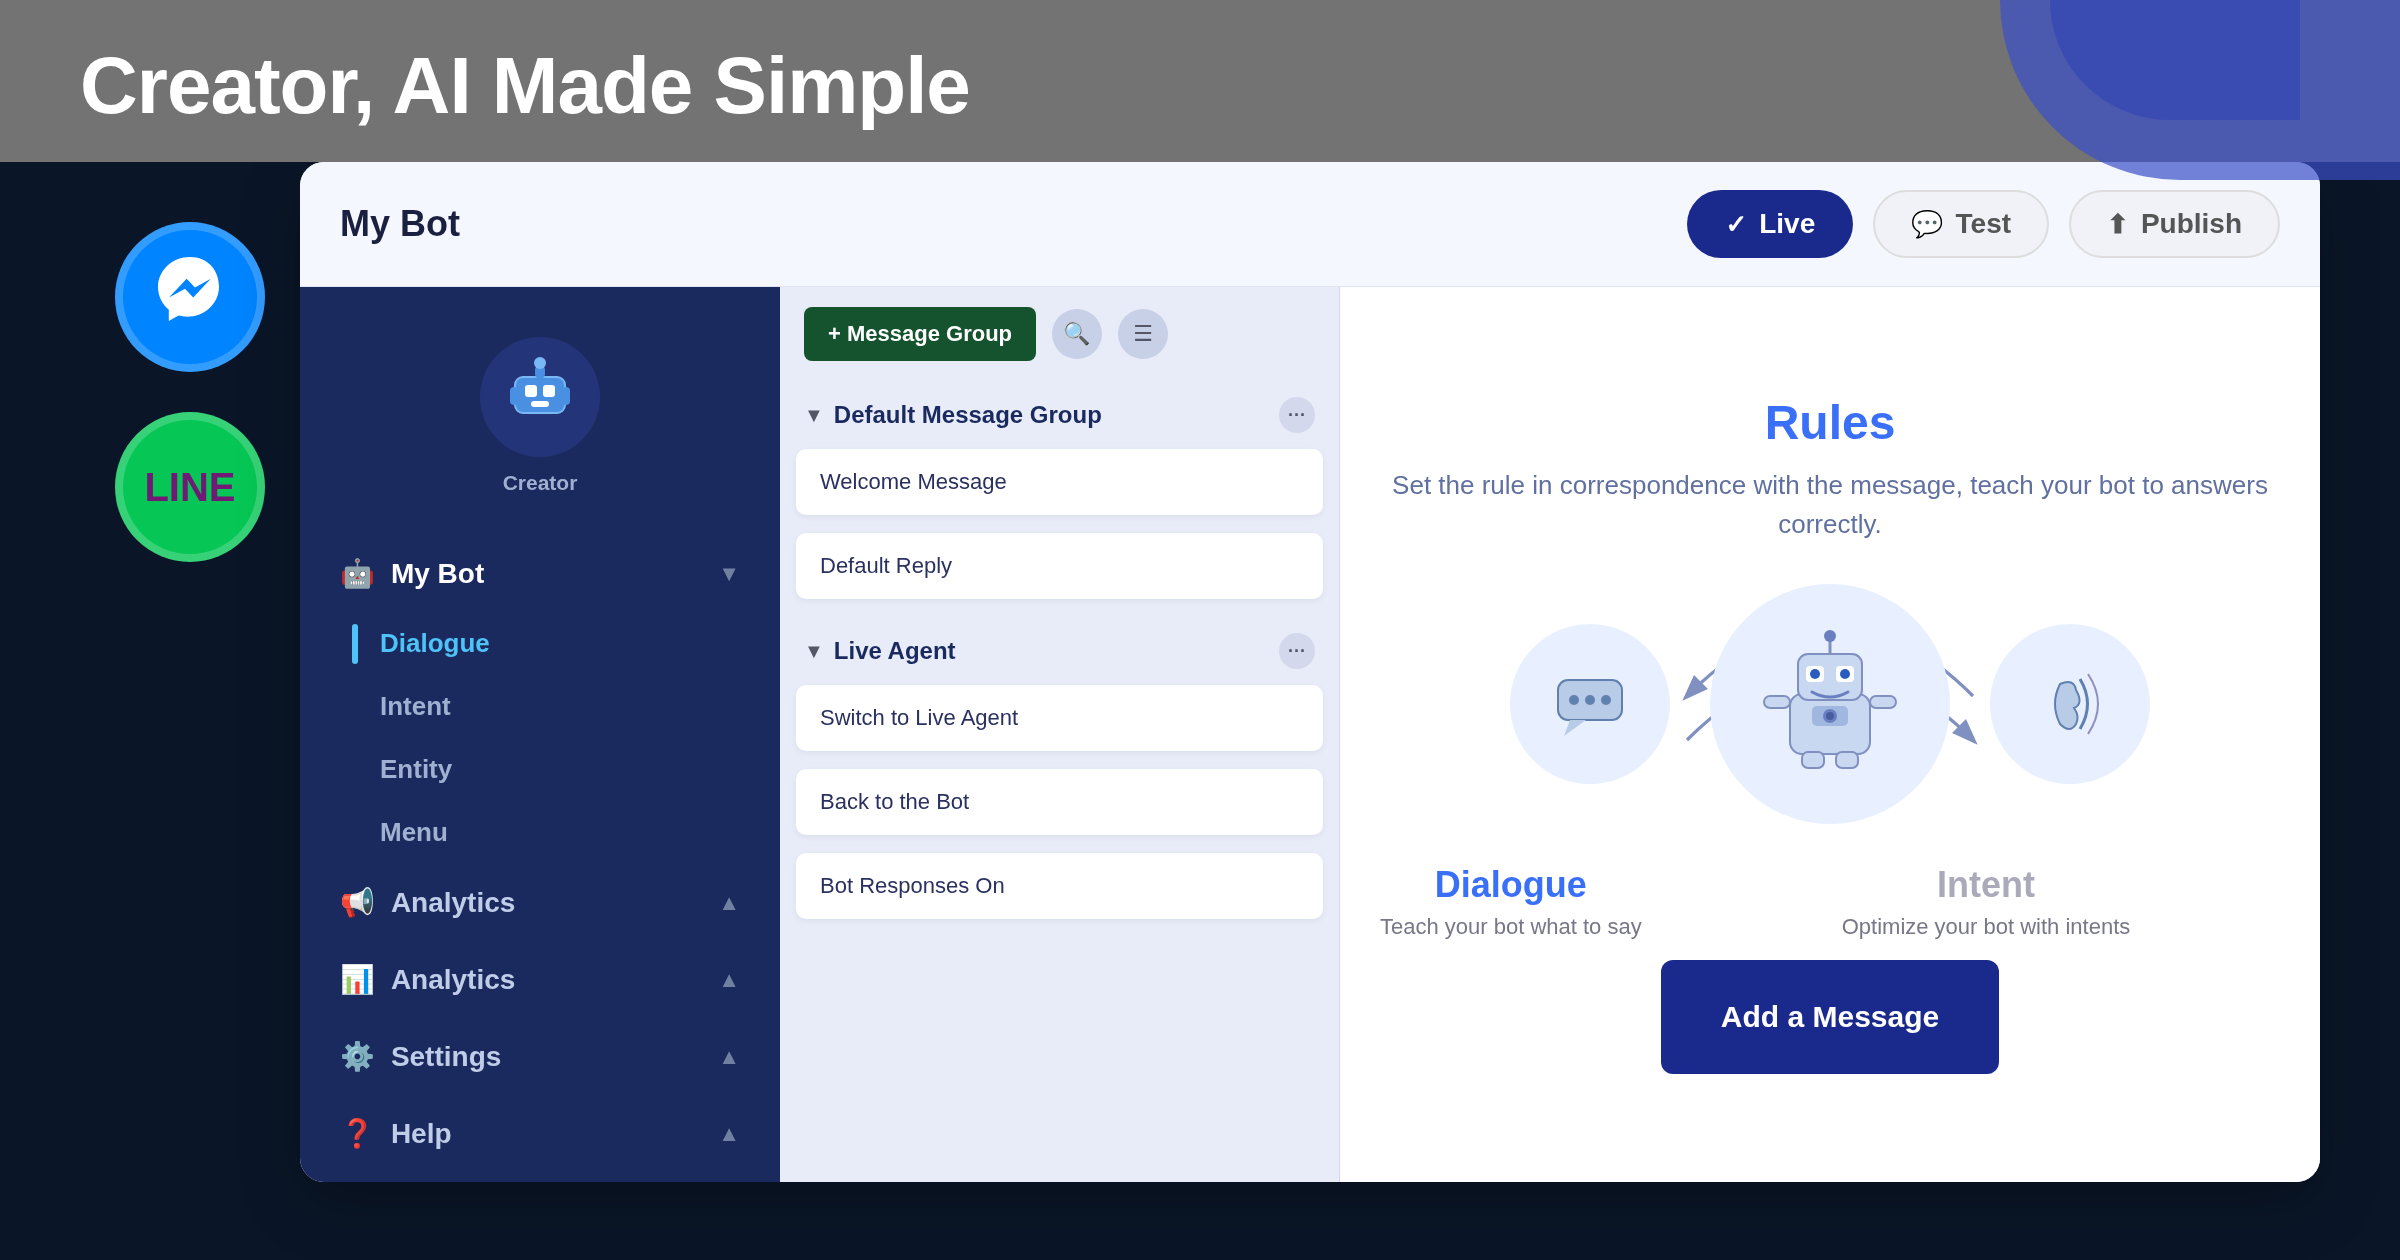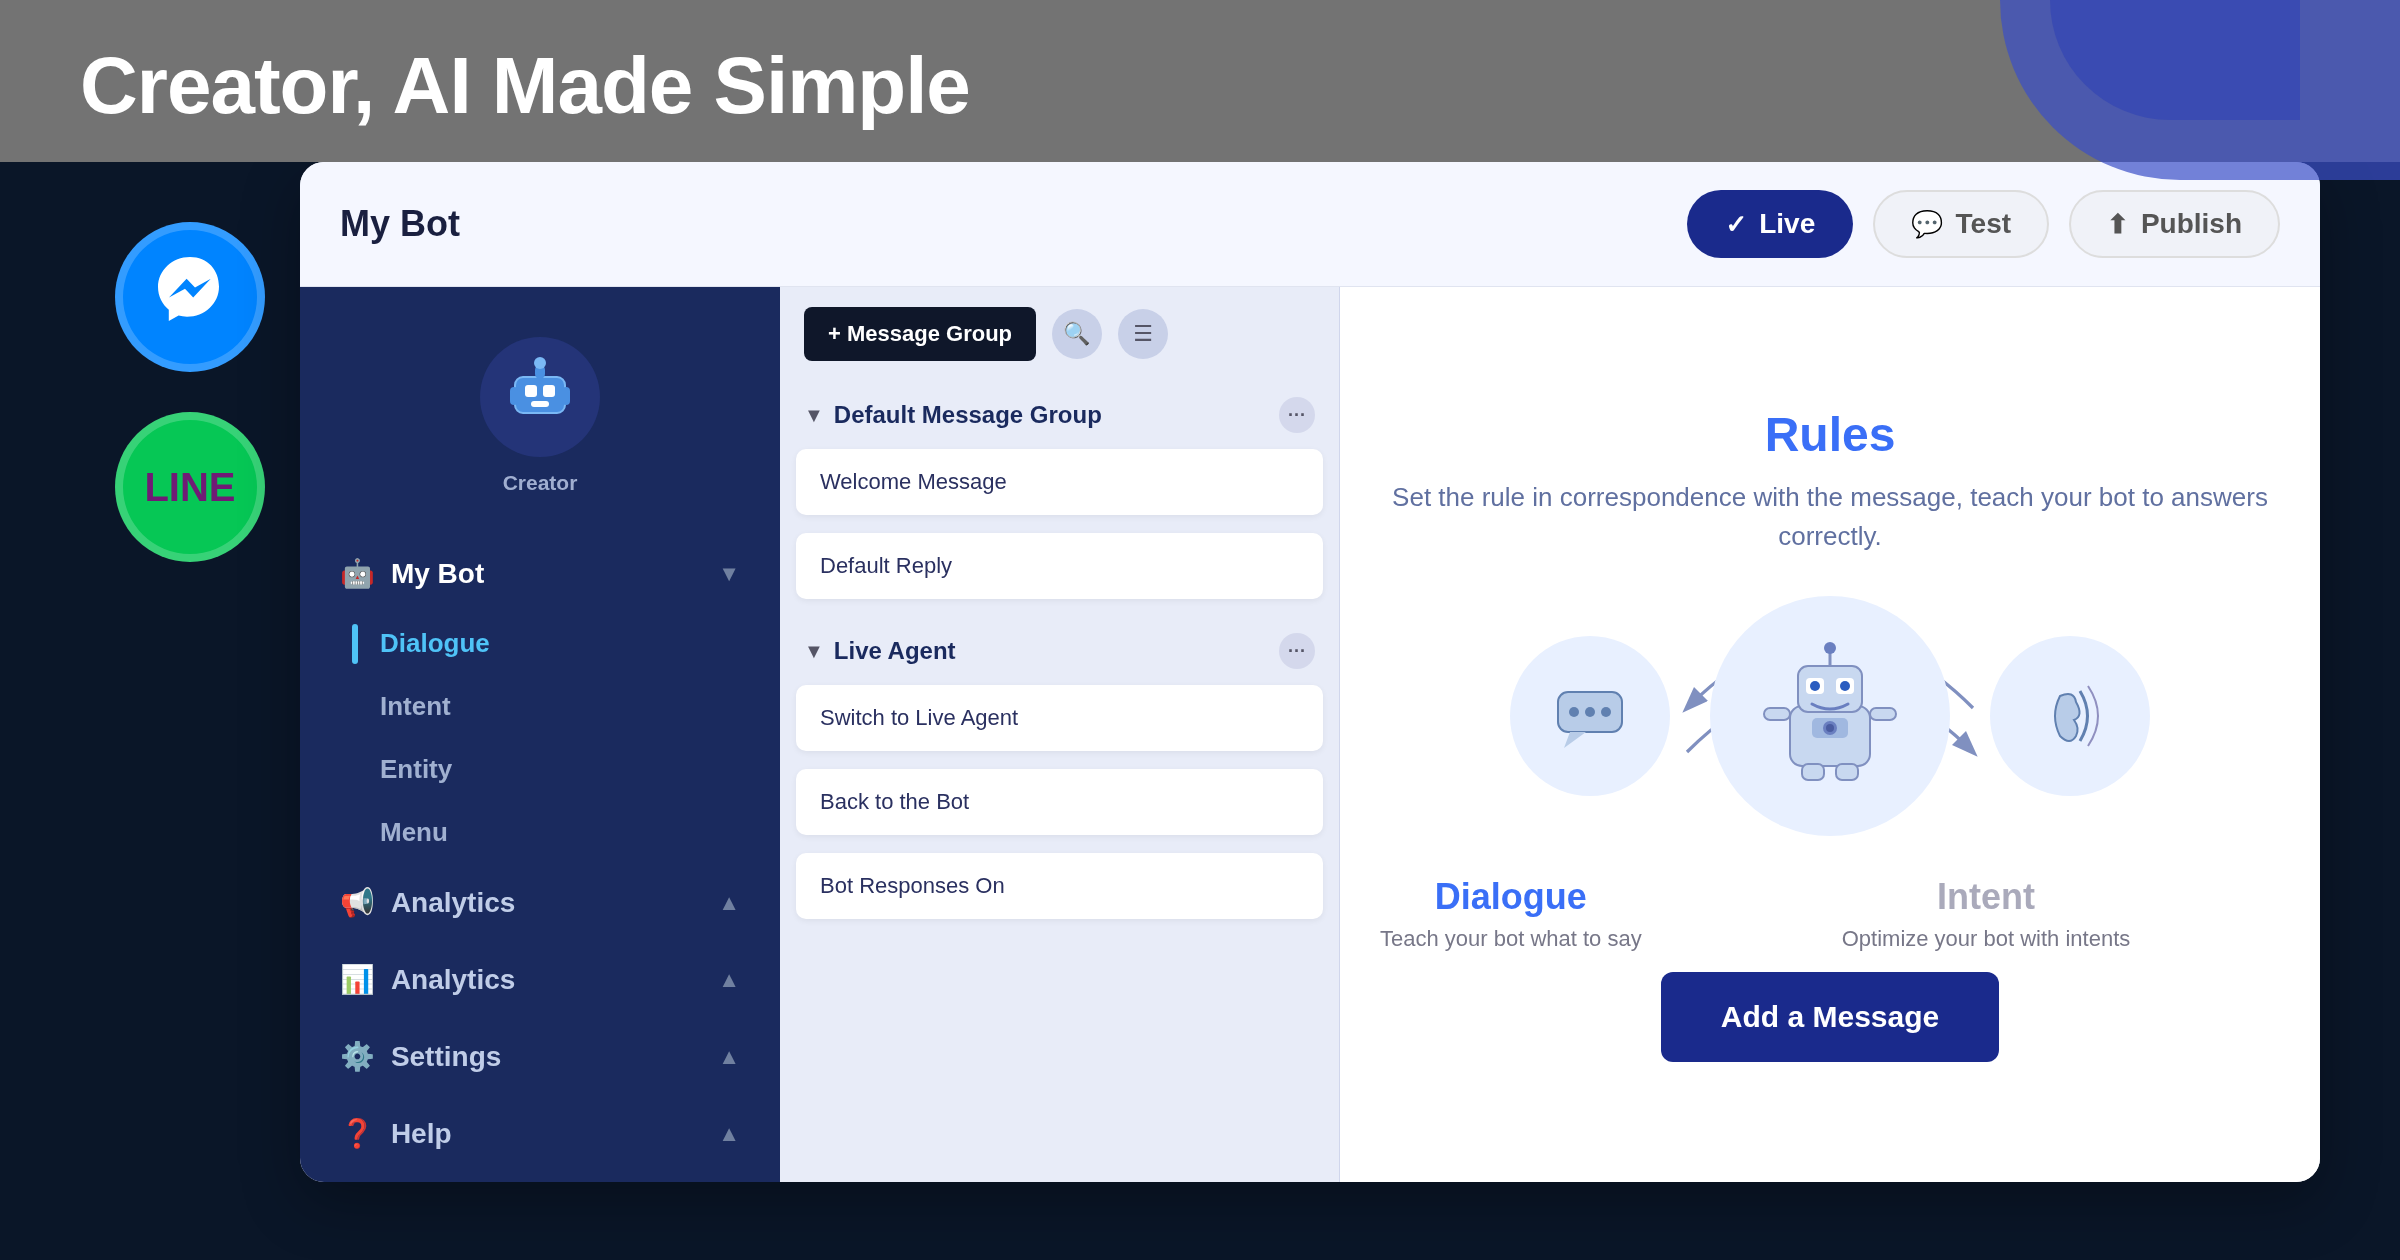--- a/index.html
+++ b/index.html
@@ -229,21 +229,21 @@
       flex-direction: column;
     }
     .panel-toolbar {
       display: flex;
       align-items: center;
       padding: 20px 24px;
       gap: 16px;
       background: #e8ecf8;
     }
     .btn-add-group {
-      background: #0f172a;
+      background: #14532d;
       color: white;
       border: none;
       border-radius: 8px;
       padding: 14px 24px;
       font-size: 22px;
       font-weight: 600;
       cursor: pointer;
     }
     .toolbar-icon-btn {
       width: 50px;
@@ -372,21 +372,21 @@
       font-size: 22px;
       color: #778;
     }
 
     
     .btn-add-message {
       background: #1a2a8c;
       color: white;
       border: none;
       border-radius: 12px;
-      padding: 28px 60px;
+      padding: 40px 60px;
       font-size: 30px;
       font-weight: 700;
       cursor: pointer;
       margin-top: 20px;
     }
 
     
     .arc-svg {
       position: absolute;
       top: 0;

